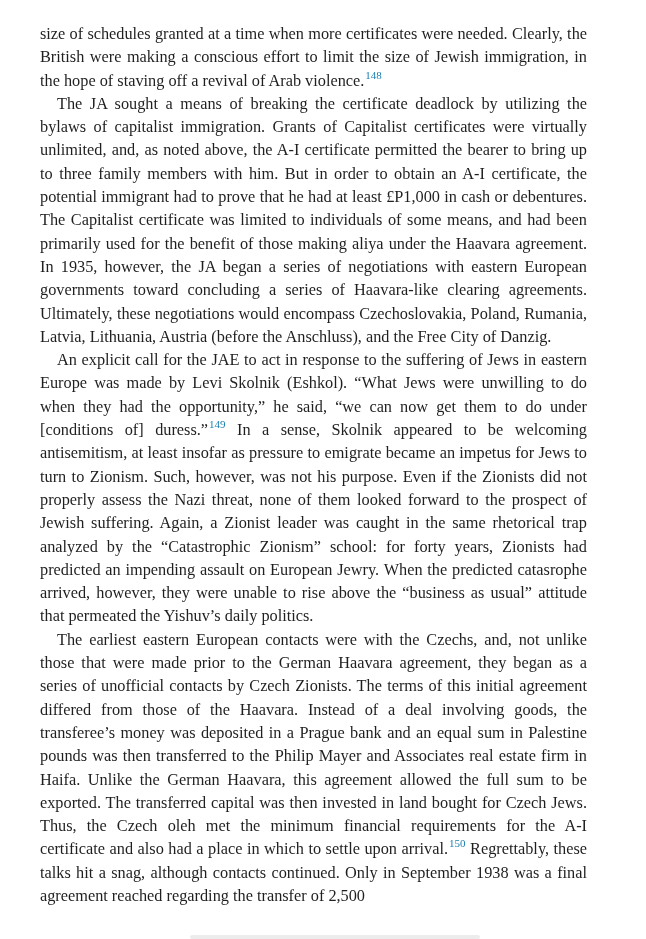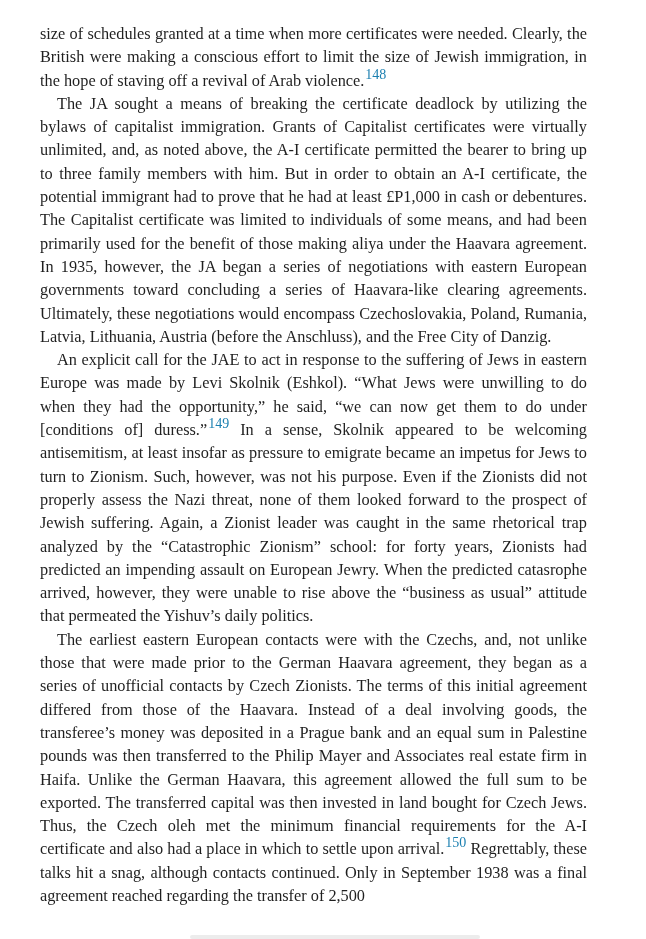--- a/index.html
+++ b/index.html
@@ -6,21 +6,21 @@
   body { width: 646px; height: 939px; overflow: hidden; position: relative; }
   .page {
     position: absolute; left: 40px; top: 22px; width: 547px;
     font-family: "Liberation Serif", "DejaVu Serif", serif;
     font-size: 16.3px; line-height: 23.3px; color: #1f1f1f;
   }
   .para { margin: 0; text-align: justify; text-indent: 17px; hyphens: none; }
   .para.first { text-indent: 0; }
   .para span { }
   sup.fn {
-    font-size: 14px; color: #1a7fb0; vertical-align: 0; position: relative; top: -7px;
+    font-size: 11px; color: #1a7fb0; vertical-align: 0; position: relative; top: -7px;
     margin-left: 1px; line-height: 0; cursor: pointer;
   }
   .scroll-hint {
     position: absolute; left: 190px; top: 935px; width: 290px; height: 4px;
     background: #ececec; border-radius: 3px;
   }
 </style>
 </head>
 <body>
 

